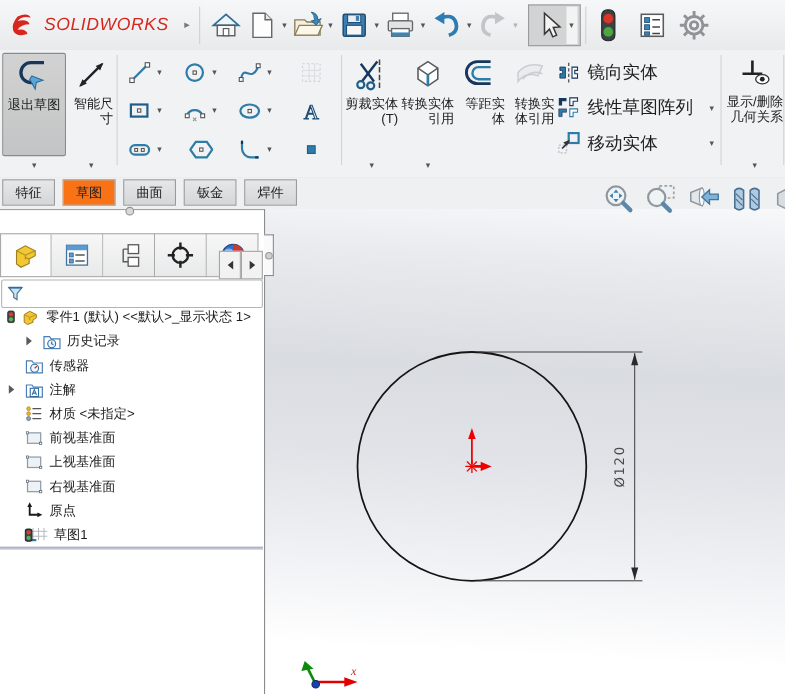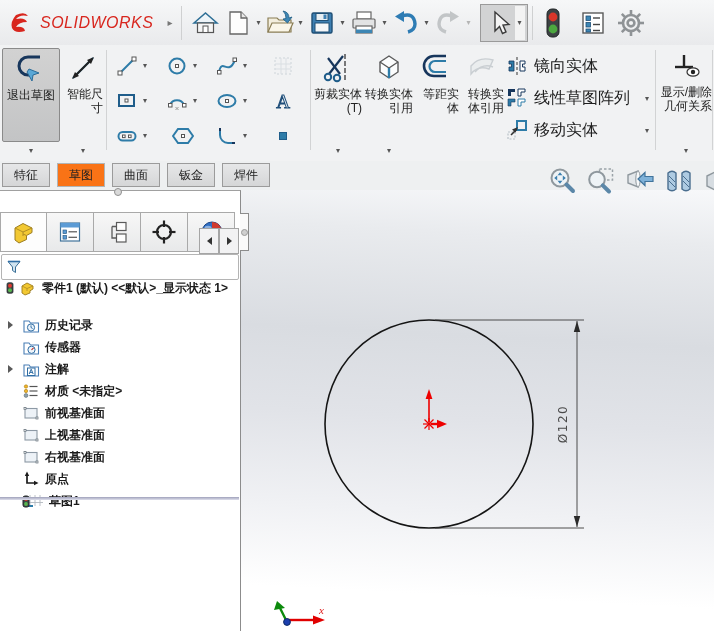--- a/index.html
+++ b/index.html
@@ -47,21 +47,21 @@
   .ctab{position:absolute;top:2px;height:22px;padding:0 11px;display:flex;align-items:center;
     font-size:12px;color:#222;background:linear-gradient(#e6e7e8,#d5d6d7);border:1px solid #9b9b9b;text-align:center;}
   .ctab.active{background:#f97316;border-color:#b0b4b6;}
   
   #viewport{position:absolute;left:241px;top:190px;width:473px;height:441px;
     background:linear-gradient(183deg,#f7f8fa 0%,#e9ebee 12%,#d9dce1 34%,#e1e3e8 52%,#f0f1f4 72%,#ffffff 90%);}
   #headsup{position:absolute;left:546px;top:164px;display:flex;gap:7px;z-index:3;}
   .hicon{width:32px;height:34px;display:flex;align-items:center;justify-content:center;}
   
   #panel{position:absolute;left:0;top:190px;width:240px;height:441px;background:#ffffff;
-    border-top:1px solid #a0a0a0;border-right:1px solid #8c8c8c;z-index:4;font-weight:bold;}
+    border-top:1px solid #a0a0a0;border-right:1px solid #8c8c8c;z-index:4;}
   #panel-dot{position:absolute;left:114px;top:-3px;width:6px;height:6px;border-radius:50%;
     background:#d9d9d9;border:1px solid #909090;}
   .mgr-tabs{position:absolute;left:0;top:21px;display:flex;}
   .mtab{width:47px;height:40px;border:1px solid #a9a9a9;border-left:none;box-sizing:border-box;
     display:flex;align-items:center;justify-content:center;background:linear-gradient(#f7f7f7,#e8e9ea);}
   .mtab:first-child{border-left:1px solid #a9a9a9;background:#fdfdfd;}
   .mgr-arrows{position:absolute;right:1px;top:37px;display:flex;z-index:2;}
   .marrow{width:18px;height:24px;background:#f2f2f3;border:1px solid #a5a5a5;
     display:flex;align-items:center;justify-content:center;}
   .tri-l{width:0;height:0;border-top:4px solid transparent;border-bottom:4px solid transparent;border-right:5px solid #333;}
@@ -573,21 +573,21 @@
       </span>
       <span class="tico">
         <svg width="16" height="16" viewBox="0 0 16 16">
             <path d="M2 6 L7 3 L13 6 L13 9 L10 10.8 L10 13 L5 15 L2 13 Z" fill="#f2c832" stroke="#9c7c1e" stroke-width=".9"></path>
             <path d="M2 6 L7 8.5 L13 6 M7 8.5 L7 11" fill="none" stroke="#b08c22" stroke-width=".8"></path>
           </svg>
       </span>
       <span class="lbl">零件1 (默认) &lt;&lt;默认&gt;_显示状态 1&gt;</span>
     </div>
 
-    <div class="trow" style="margin-top:15px;">
+    <div class="trow" style="margin-top:0;padding-left:16px;">
       <span class="expander">
           <span class="exp-tri"></span>
         </span>
       <span class="tico">
         <svg width="17" height="15" viewBox="0 0 17 15">
             <path d="M1 3 h5 l1.5 2 h8 v9 H1 z" fill="#fff" stroke="#4a7fb5" stroke-width="1.1"></path>
             <circle cx="8" cy="9.5" r="3.6" fill="#eaf2fa" stroke="#2e6da4" stroke-width="1"></circle>
             <path d="M8 7.4 v2.1 l1.6 1" fill="none" stroke="#2e6da4" stroke-width="1"></path>
           </svg>
       </span>

